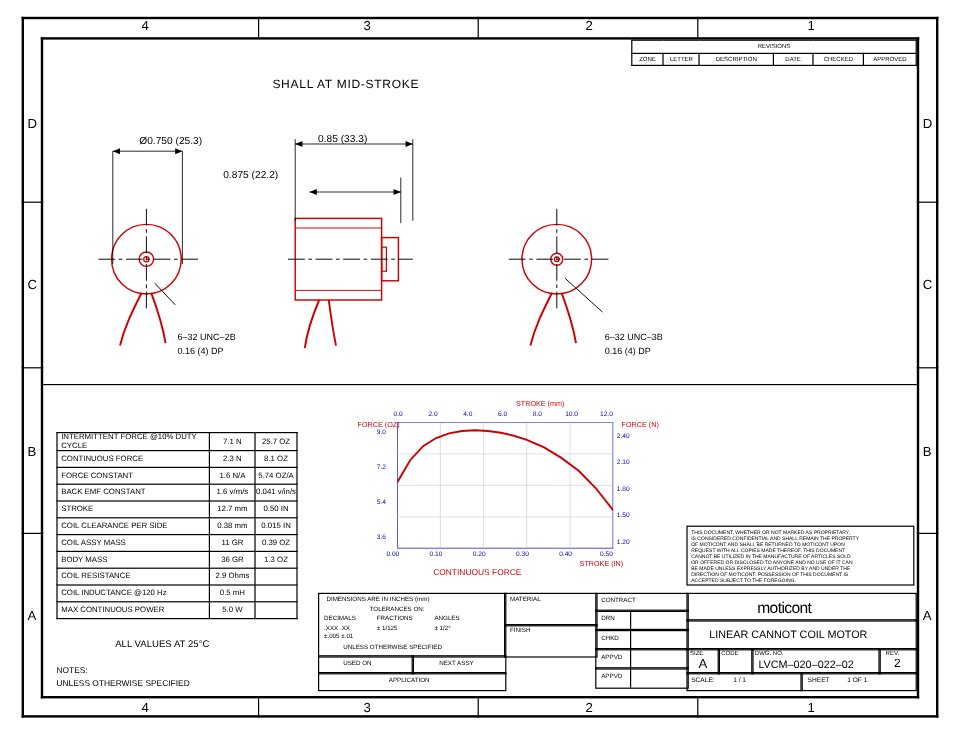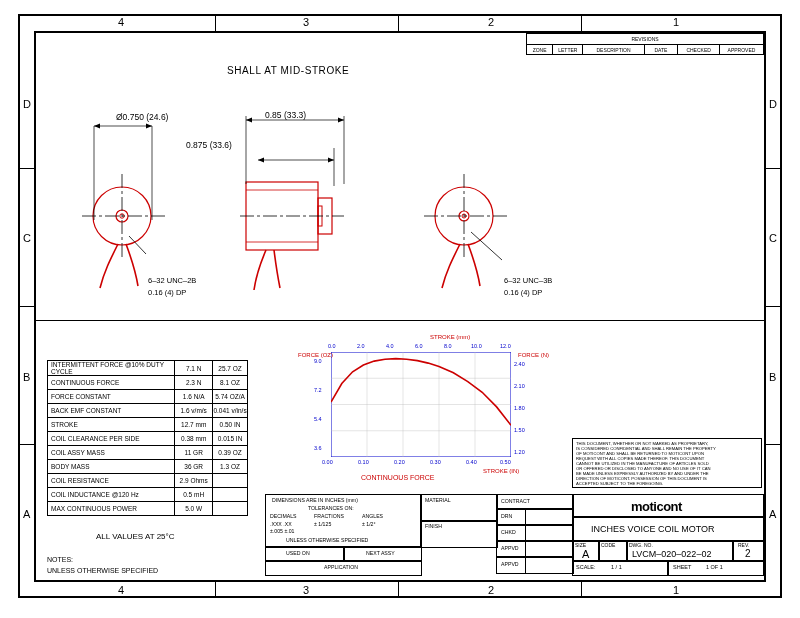--- a/index.html
+++ b/index.html
@@ -104,21 +104,21 @@
   <div class="txt" style="left:148px;top:276px;font-size:7.5px;">6–32 UNC–2B</div>
   <div class="txt" style="left:148px;top:288px;font-size:7.5px;">0.16 (4) DP</div>
 
   <svg class="abs" style="left:84px;top:108px;width:120px;height:115px;" viewBox="0 0 120 115">
     <line x1="10" y1="18" x2="10" y2="112" stroke="#000" stroke-width="0.7"></line>
     <line x1="68" y1="18" x2="68" y2="112" stroke="#000" stroke-width="0.7"></line>
     <line x1="10" y1="18" x2="68" y2="18" stroke="#000" stroke-width="0.7"></line>
     <polygon points="10,18 16,15.5 16,20.5" fill="#000"></polygon>
     <polygon points="68,18 62,15.5 62,20.5" fill="#000"></polygon>
   </svg>
-  <div class="txt" style="left:116px;top:112px;font-size:8.5px;">Ø0.750  (24.6)</div>
+  <div class="txt" style="left:116px;top:112px;font-size:8.5px;">Ø0.750  (25.3)</div>
 
   <svg class="abs" style="left:240px;top:160px;width:110px;height:145px;" viewBox="0 0 110 145">
 
     <rect x="6" y="22" width="72" height="68" fill="none" stroke="#cc0000" stroke-width="1.2"></rect>
 
     <rect x="78" y="38" width="14" height="36" fill="none" stroke="#cc0000" stroke-width="1.2"></rect>
 
     <rect x="78" y="46" width="4" height="20" fill="none" stroke="#cc0000" stroke-width="1"></rect>
 
     <line x1="6" y1="30" x2="78" y2="30" stroke="#cc0000" stroke-width="0.8"></line>
@@ -138,21 +138,21 @@
     <polygon points="104,12 98,9.5 98,14.5" fill="#000"></polygon>
   </svg>
   <div class="txt" style="left:265px;top:110px;font-size:8.5px;">0.85  (33.3)</div>
 
   <svg class="abs" style="left:186px;top:140px;width:150px;height:50px;" viewBox="0 0 150 50">
     <line x1="148" y1="8" x2="148" y2="46" stroke="#000" stroke-width="0.7"></line>
     <line x1="72" y1="20" x2="148" y2="20" stroke="#000" stroke-width="0.7"></line>
     <polygon points="148,20 142,17.5 142,22.5" fill="#000"></polygon>
     <polygon points="72,20 78,17.5 78,22.5" fill="#000"></polygon>
   </svg>
-  <div class="txt" style="left:186px;top:140px;font-size:8.5px;">0.875  (33.6)</div>
+  <div class="txt" style="left:186px;top:140px;font-size:8.5px;">0.875  (22.2)</div>
 
   <svg class="abs" style="left:420px;top:160px;width:130px;height:145px;" viewBox="0 0 130 145">
     <circle cx="44" cy="56" r="29" fill="none" stroke="#cc0000" stroke-width="1.2"></circle>
     <circle cx="44" cy="56" r="5" fill="none" stroke="#cc0000" stroke-width="1.2"></circle>
     <circle cx="44" cy="56" r="2" fill="none" stroke="#cc0000" stroke-width="1"></circle>
     <line x1="4" y1="56" x2="88" y2="56" stroke="#000" stroke-width="0.8" stroke-dasharray="14,3,3,3"></line>
     <line x1="44" y1="14" x2="44" y2="98" stroke="#000" stroke-width="0.8" stroke-dasharray="14,3,3,3"></line>
     <path d="M40 84 C 32 100, 26 112, 22 128" fill="none" stroke="#cc0000" stroke-width="1.6"></path>
     <path d="M48 84 C 54 100, 58 114, 60 126" fill="none" stroke="#cc0000" stroke-width="1.6"></path>
     <line x1="51" y1="72" x2="82" y2="100" stroke="#000" stroke-width="0.8"></line>
@@ -336,24 +336,24 @@
   <div class="abs frame" style="left:496px;top:540px;width:76px;height:16px;">
     <div class="txt" style="left:4px;top:4px;font-size:5.2px;">APPVD</div>
     <div class="ln" style="left:28px;top:0;width:1px;height:16px;"></div>
   </div>
   <div class="abs frame" style="left:496px;top:556px;width:76px;height:16px;">
     <div class="txt" style="left:4px;top:4px;font-size:5.2px;">APPVD</div>
     <div class="ln" style="left:28px;top:0;width:1px;height:16px;"></div>
   </div>
 
   <div class="abs frame" style="left:572px;top:494px;width:190px;height:22px;">
-    <div class="txt" style="left:58px;top:4px;font-size:13px;font-weight:bold;letter-spacing:-0.5px;">moticont</div>
+    <div class="txt" style="left:58px;top:4px;font-size:13px;font-weight:normal;letter-spacing:-0.5px;">moticont</div>
   </div>
   <div class="abs frame" style="left:572px;top:516px;width:190px;height:24px;">
-    <div class="txt" style="left:18px;top:7px;font-size:9px;">INCHES VOICE COIL MOTOR</div>
+    <div class="txt" style="left:18px;top:7px;font-size:9px;">LINEAR CANNOT COIL MOTOR</div>
   </div>
 
   <div class="abs frame" style="left:572px;top:540px;width:26px;height:20px;">
     <div class="txt" style="left:2px;top:1px;font-size:5px;">SIZE</div>
     <div class="txt" style="left:9px;top:7px;font-size:11px;">A</div>
   </div>
   <div class="abs frame" style="left:598px;top:540px;width:28px;height:20px;">
     <div class="txt" style="left:2px;top:1px;font-size:5px;">CODE</div>
   </div>
   <div class="abs frame" style="left:626px;top:540px;width:106px;height:20px;">

